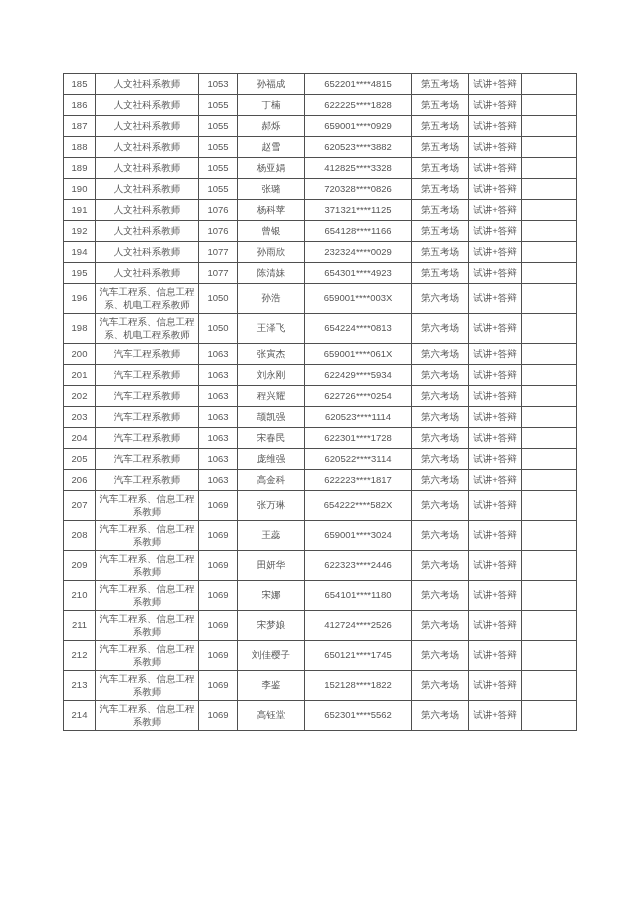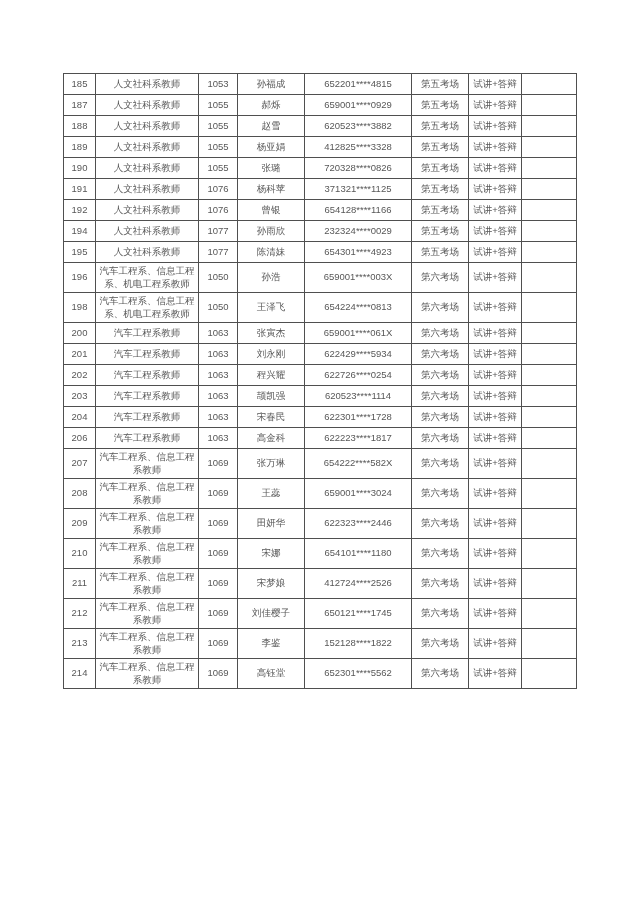--- a/index.html
+++ b/index.html
@@ -55,20 +55,30 @@
           <td class="cell-seq">185</td>
           <td class="cell-department">人文社科系教师</td>
           <td class="cell-code">1053</td>
           <td class="cell-name">孙福成</td>
           <td class="cell-id_number">652201****4815</td>
           <td class="cell-venue">第五考场</td>
           <td class="cell-method">试讲+答辩</td>
           <td class="cell-remark"></td>
         </tr>
         <tr class="single">
+          <td class="cell-seq">186</td>
+          <td class="cell-department">人文社科系教师</td>
+          <td class="cell-code">1055</td>
+          <td class="cell-name">丁楠</td>
+          <td class="cell-id_number">622225****1828</td>
+          <td class="cell-venue">第五考场</td>
+          <td class="cell-method">试讲+答辩</td>
+          <td class="cell-remark"></td>
+        </tr>
+        <tr class="single">
           <td class="cell-seq">187</td>
           <td class="cell-department">人文社科系教师</td>
           <td class="cell-code">1055</td>
           <td class="cell-name">郝烁</td>
           <td class="cell-id_number">659001****0929</td>
           <td class="cell-venue">第五考场</td>
           <td class="cell-method">试讲+答辩</td>
           <td class="cell-remark"></td>
         </tr>
         <tr class="single">
@@ -205,20 +215,30 @@
           <td class="cell-seq">204</td>
           <td class="cell-department">汽车工程系教师</td>
           <td class="cell-code">1063</td>
           <td class="cell-name">宋春民</td>
           <td class="cell-id_number">622301****1728</td>
           <td class="cell-venue">第六考场</td>
           <td class="cell-method">试讲+答辩</td>
           <td class="cell-remark"></td>
         </tr>
         <tr class="single">
+          <td class="cell-seq">205</td>
+          <td class="cell-department">汽车工程系教师</td>
+          <td class="cell-code">1063</td>
+          <td class="cell-name">庞维强</td>
+          <td class="cell-id_number">620522****3114</td>
+          <td class="cell-venue">第六考场</td>
+          <td class="cell-method">试讲+答辩</td>
+          <td class="cell-remark"></td>
+        </tr>
+        <tr class="single">
           <td class="cell-seq">206</td>
           <td class="cell-department">汽车工程系教师</td>
           <td class="cell-code">1063</td>
           <td class="cell-name">高金科</td>
           <td class="cell-id_number">622223****1817</td>
           <td class="cell-venue">第六考场</td>
           <td class="cell-method">试讲+答辩</td>
           <td class="cell-remark"></td>
         </tr>
         <tr class="double">

